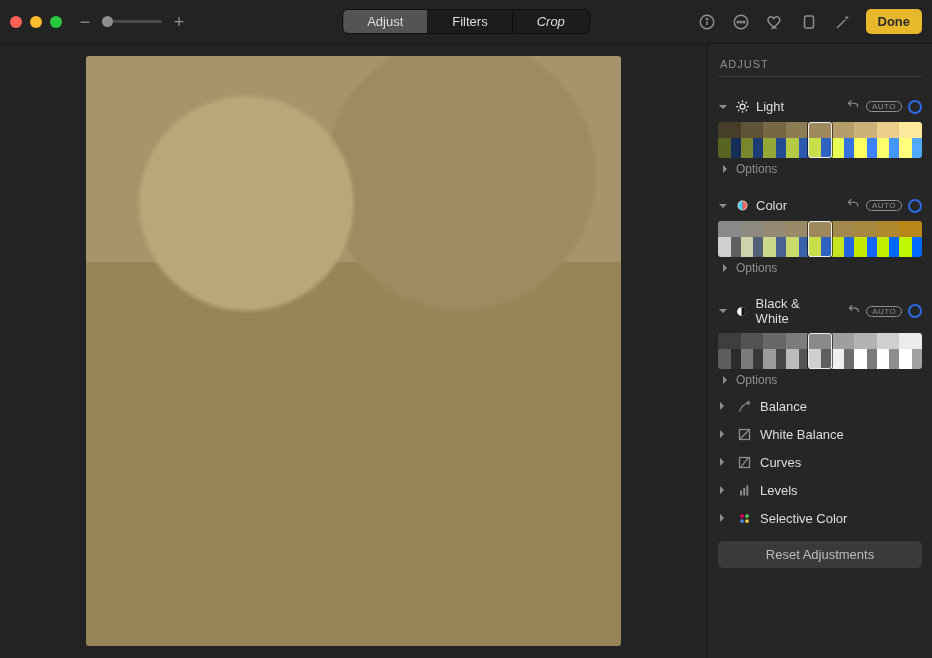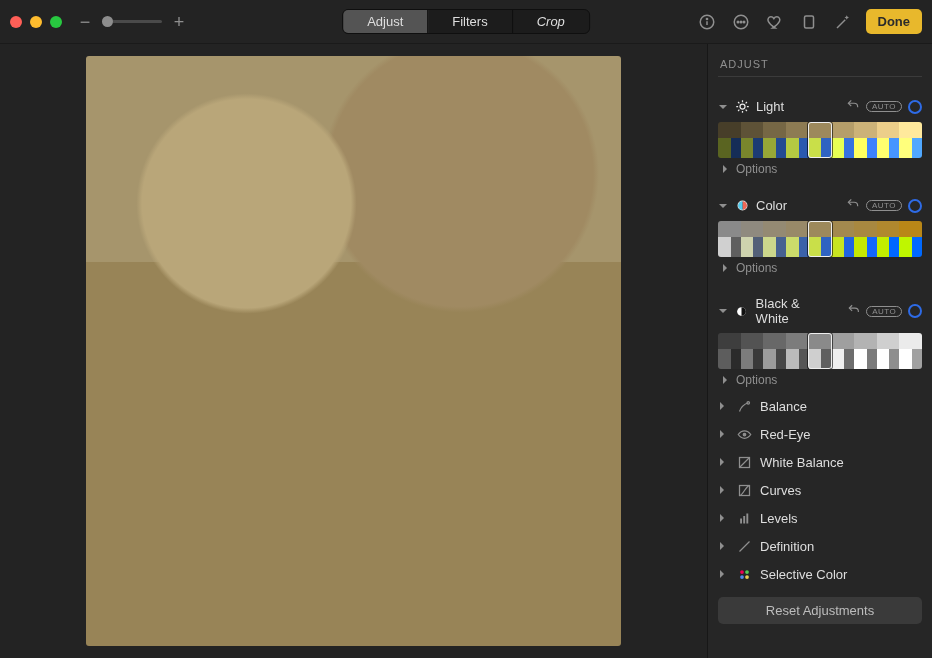--- a/index.html
+++ b/index.html
@@ -434,34 +434,20 @@
       <span>Balance</span>
     </div>
     <div class="simple-row">
       <span class="discl">
           <svg viewBox="0 0 10 10" fill="currentColor">
             <path d="M1 3l4 4 4-4z"></path>
           </svg>
         </span>
       <span class="row-icon">
           <svg viewBox="0 0 24 24" fill="none" stroke="currentColor" stroke-width="2">
-            <path d="M2 12s4-6 10-6 10 6 10 6-4 6-10 6S2 12 2 12z"></path>
-            <circle cx="12" cy="12" r="2" fill="currentColor"></circle>
-          </svg>
-        </span>
-      <span>Red-Eye</span>
-    </div>
-    <div class="simple-row">
-      <span class="discl">
-          <svg viewBox="0 0 10 10" fill="currentColor">
-            <path d="M1 3l4 4 4-4z"></path>
-          </svg>
-        </span>
-      <span class="row-icon">
-          <svg viewBox="0 0 24 24" fill="none" stroke="currentColor" stroke-width="2">
             <rect x="4" y="4" width="16" height="16"></rect>
             <path d="M4 20 L20 4"></path>
           </svg>
         </span>
       <span>White Balance</span>
     </div>
     <div class="simple-row">
       <span class="discl">
           <svg viewBox="0 0 10 10" fill="currentColor">
             <path d="M1 3l4 4 4-4z"></path>
@@ -482,33 +468,20 @@
           </svg>
         </span>
       <span class="row-icon">
           <svg viewBox="0 0 24 24" fill="currentColor">
             <rect x="5" y="12" width="3" height="8"></rect>
             <rect x="10" y="8" width="3" height="12"></rect>
             <rect x="15" y="4" width="3" height="16"></rect>
           </svg>
         </span>
       <span>Levels</span>
-    </div>
-    <div class="simple-row">
-      <span class="discl">
-          <svg viewBox="0 0 10 10" fill="currentColor">
-            <path d="M1 3l4 4 4-4z"></path>
-          </svg>
-        </span>
-      <span class="row-icon">
-          <svg viewBox="0 0 24 24" fill="none" stroke="currentColor" stroke-width="2">
-            <path d="M4 20 L20 4"></path>
-          </svg>
-        </span>
-      <span>Definition</span>
     </div>
     <div class="simple-row">
       <span class="discl">
           <svg viewBox="0 0 10 10" fill="currentColor">
             <path d="M1 3l4 4 4-4z"></path>
           </svg>
         </span>
       <span class="row-icon">
         <svg viewBox="0 0 24 24">
             <circle cx="8" cy="8" r="3" fill="#e05"></circle>

